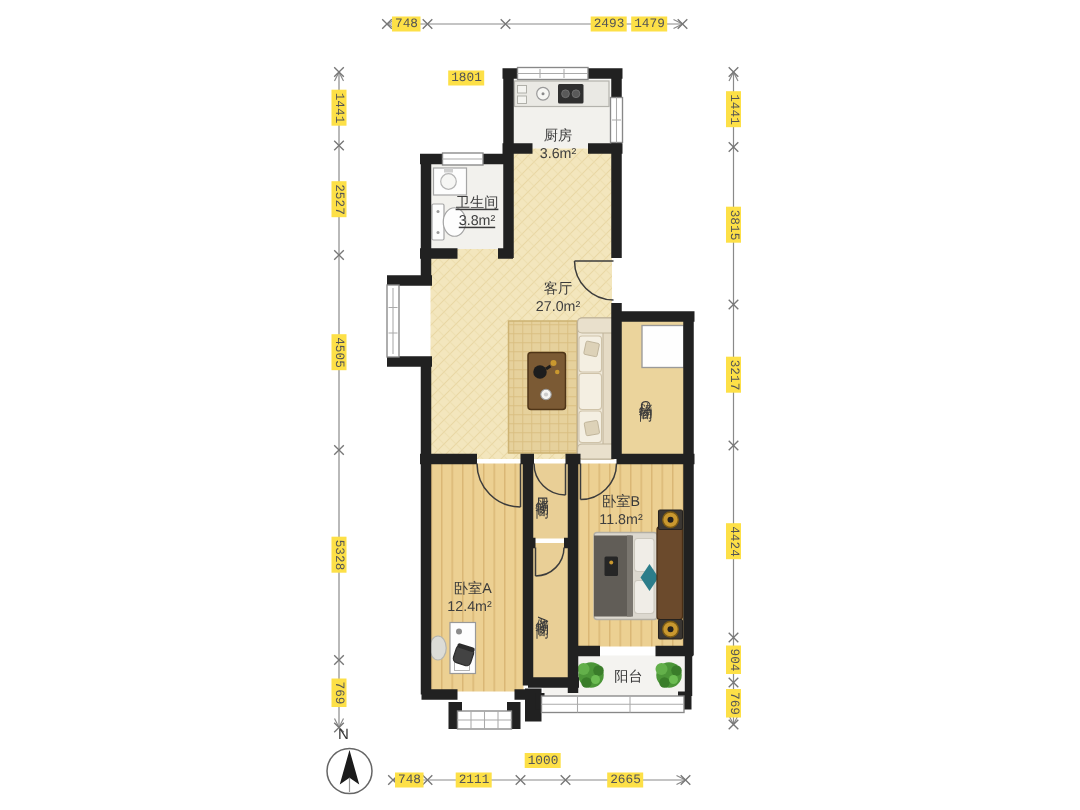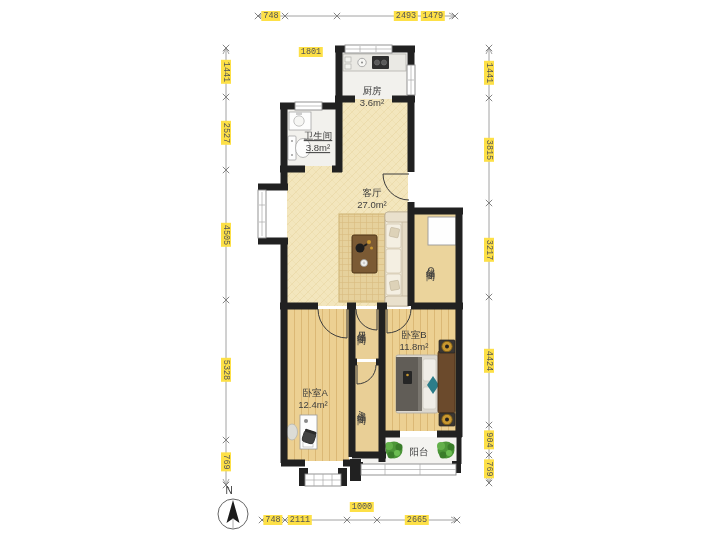--- a/index.html
+++ b/index.html
@@ -314,21 +314,21 @@
   <div class="area">12.4m²</div>
 </div>
 <div class="lbl room-lbl" style="left:419px;top:452px;">阳台</div>
 
 <div class="dim" style="left:271px;top:16px;">748</div>
 <div class="dim" style="left:311px;top:16px;margin-top:36px;">1801</div>
 <div class="dim" style="left:374px;top:16px;margin-left:32px;">2493</div>
 <div class="dim" style="left:433px;top:16px;">1479</div>
 
 <div class="dim" style="left:273px;top:520px;">748</div>
-<div class="dim" style="left:300px;top:520px;text-align:right;">2111</div>
+<div class="dim" style="left:316px;top:520px;text-align:right;">2111</div>
 <div class="dim" style="left:362px;top:507px;">1000</div>
 <div class="dim" style="left:417px;top:520px;">2665</div>
 
 <div class="dim v" style="left:226px;top:72px;">1441</div>
 <div class="dim v" style="left:226px;top:133px;">2527</div>
 <div class="dim v" style="left:226px;top:235px;">4505</div>
 <div class="dim v" style="left:226px;top:370px;">5328</div>
 <div class="dim v" style="left:226px;top:462px;">769</div>
 
 <div class="dim v" style="left:489px;top:73px;">1441</div>

